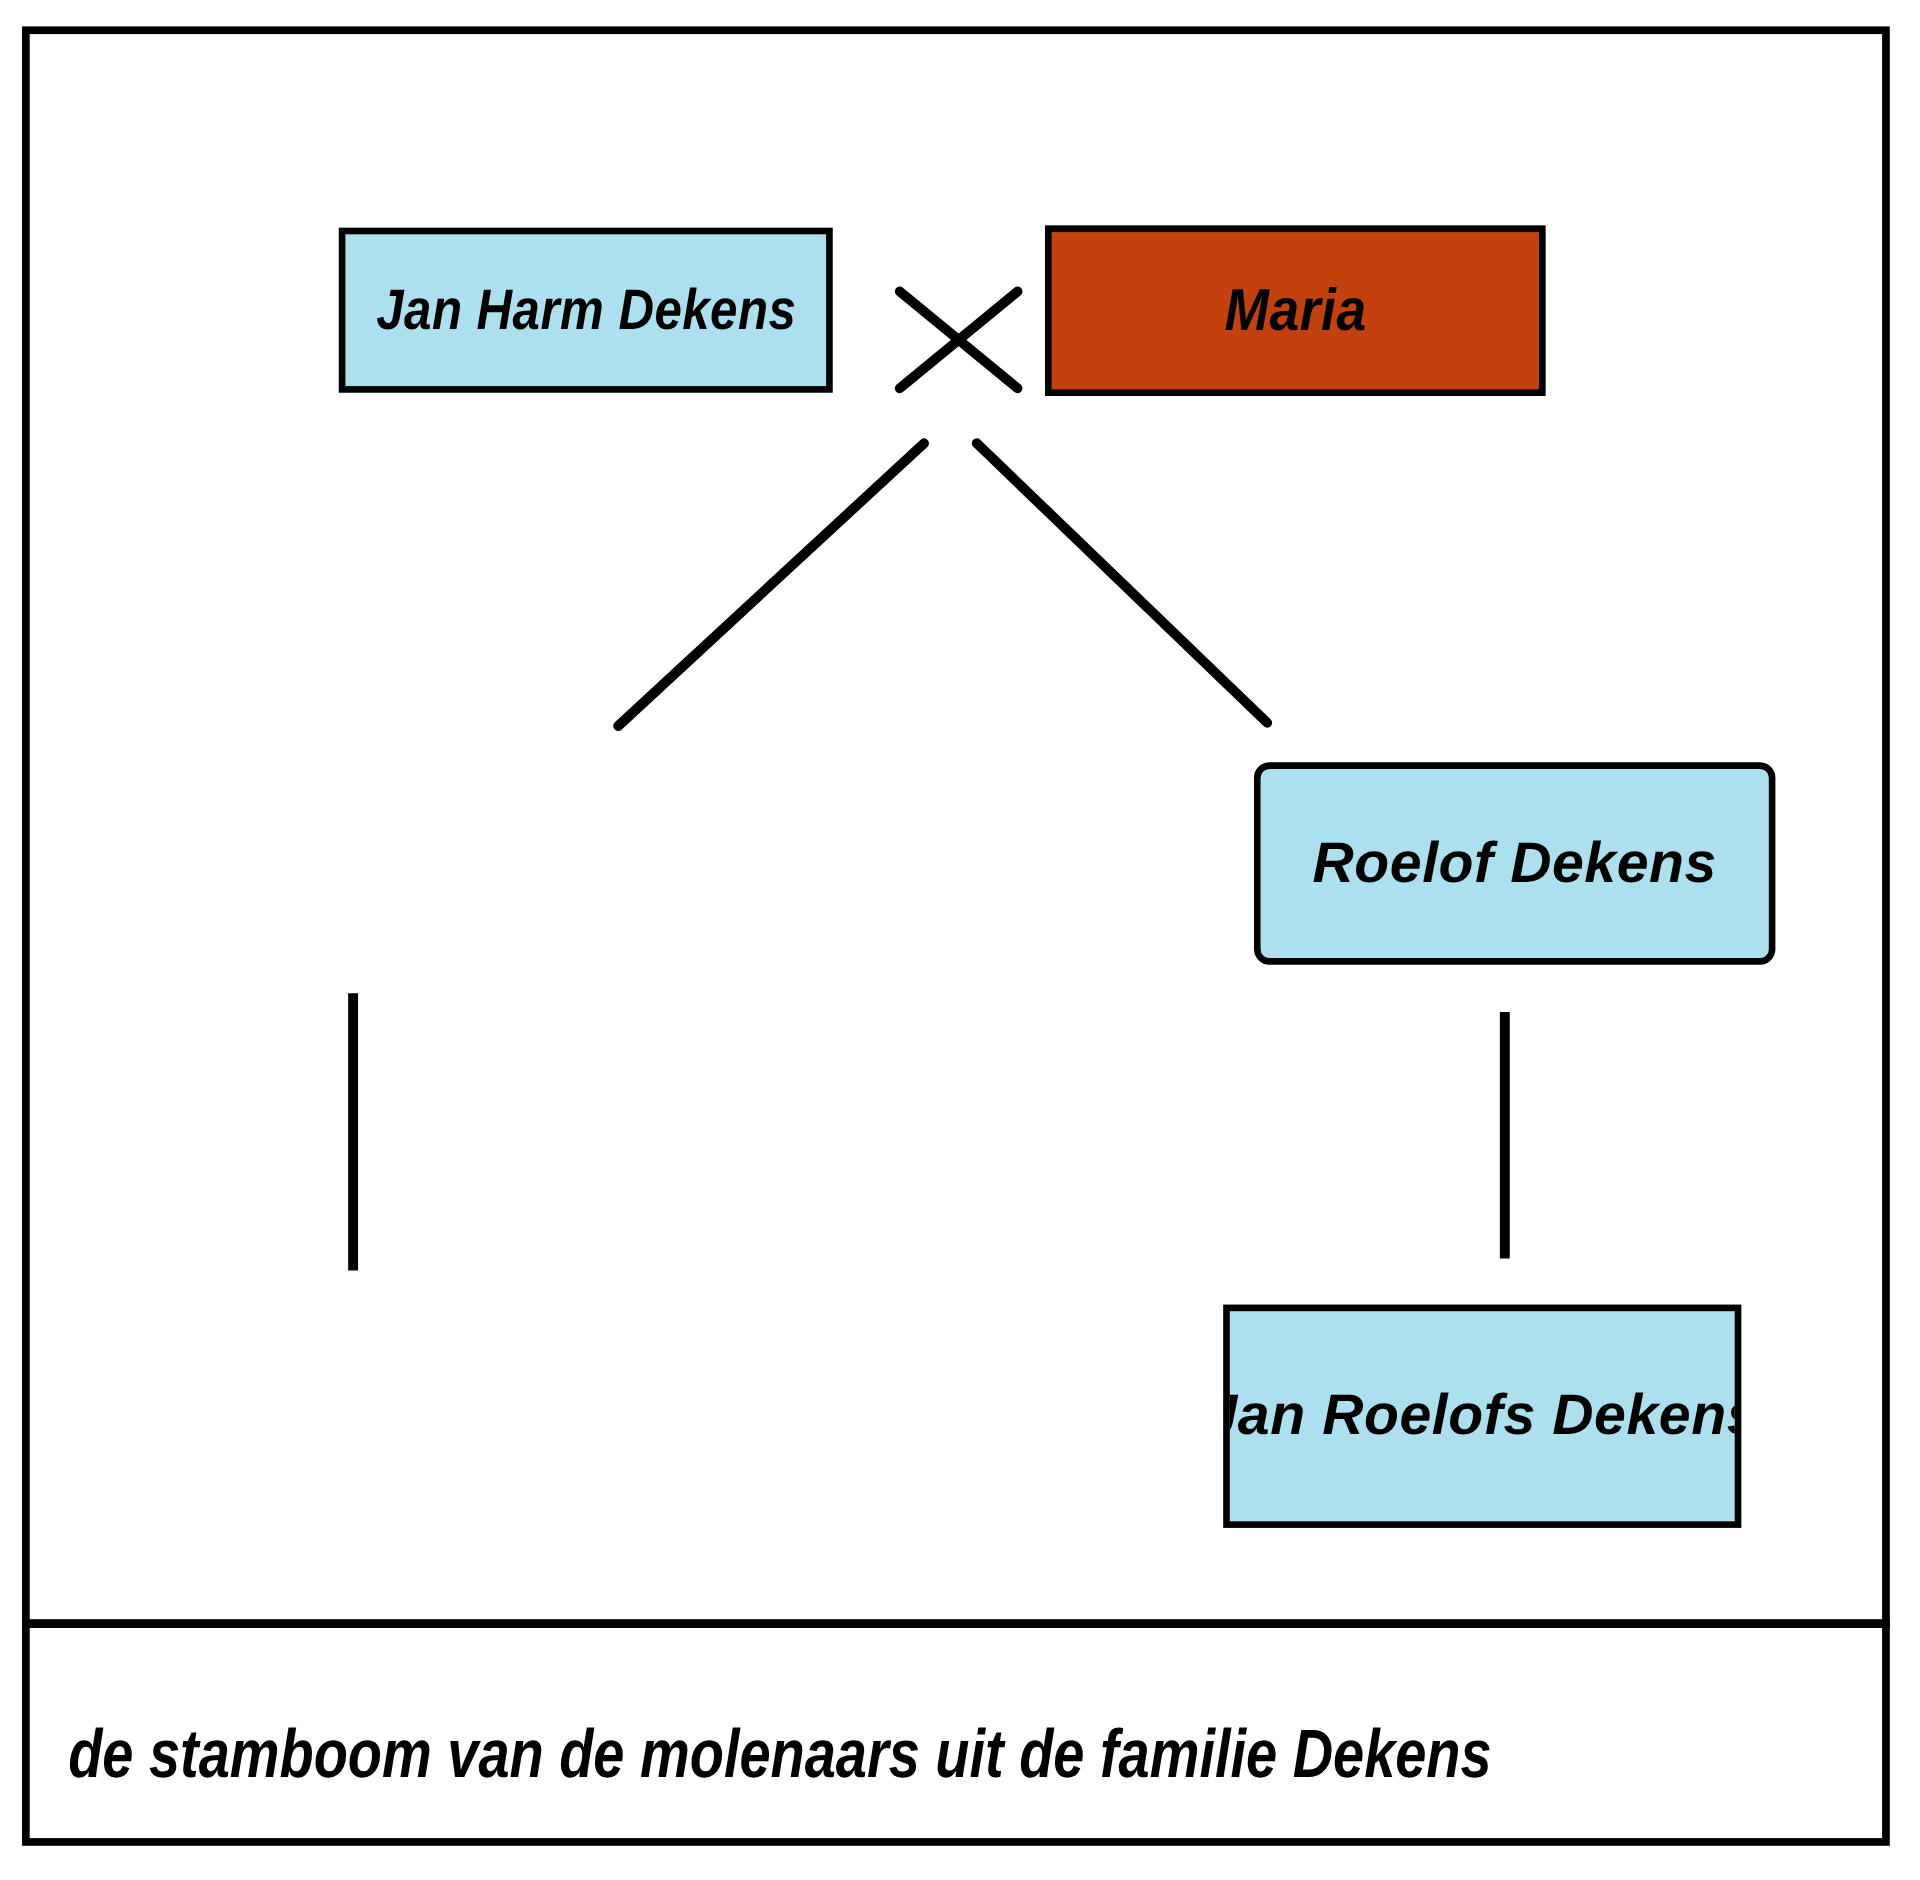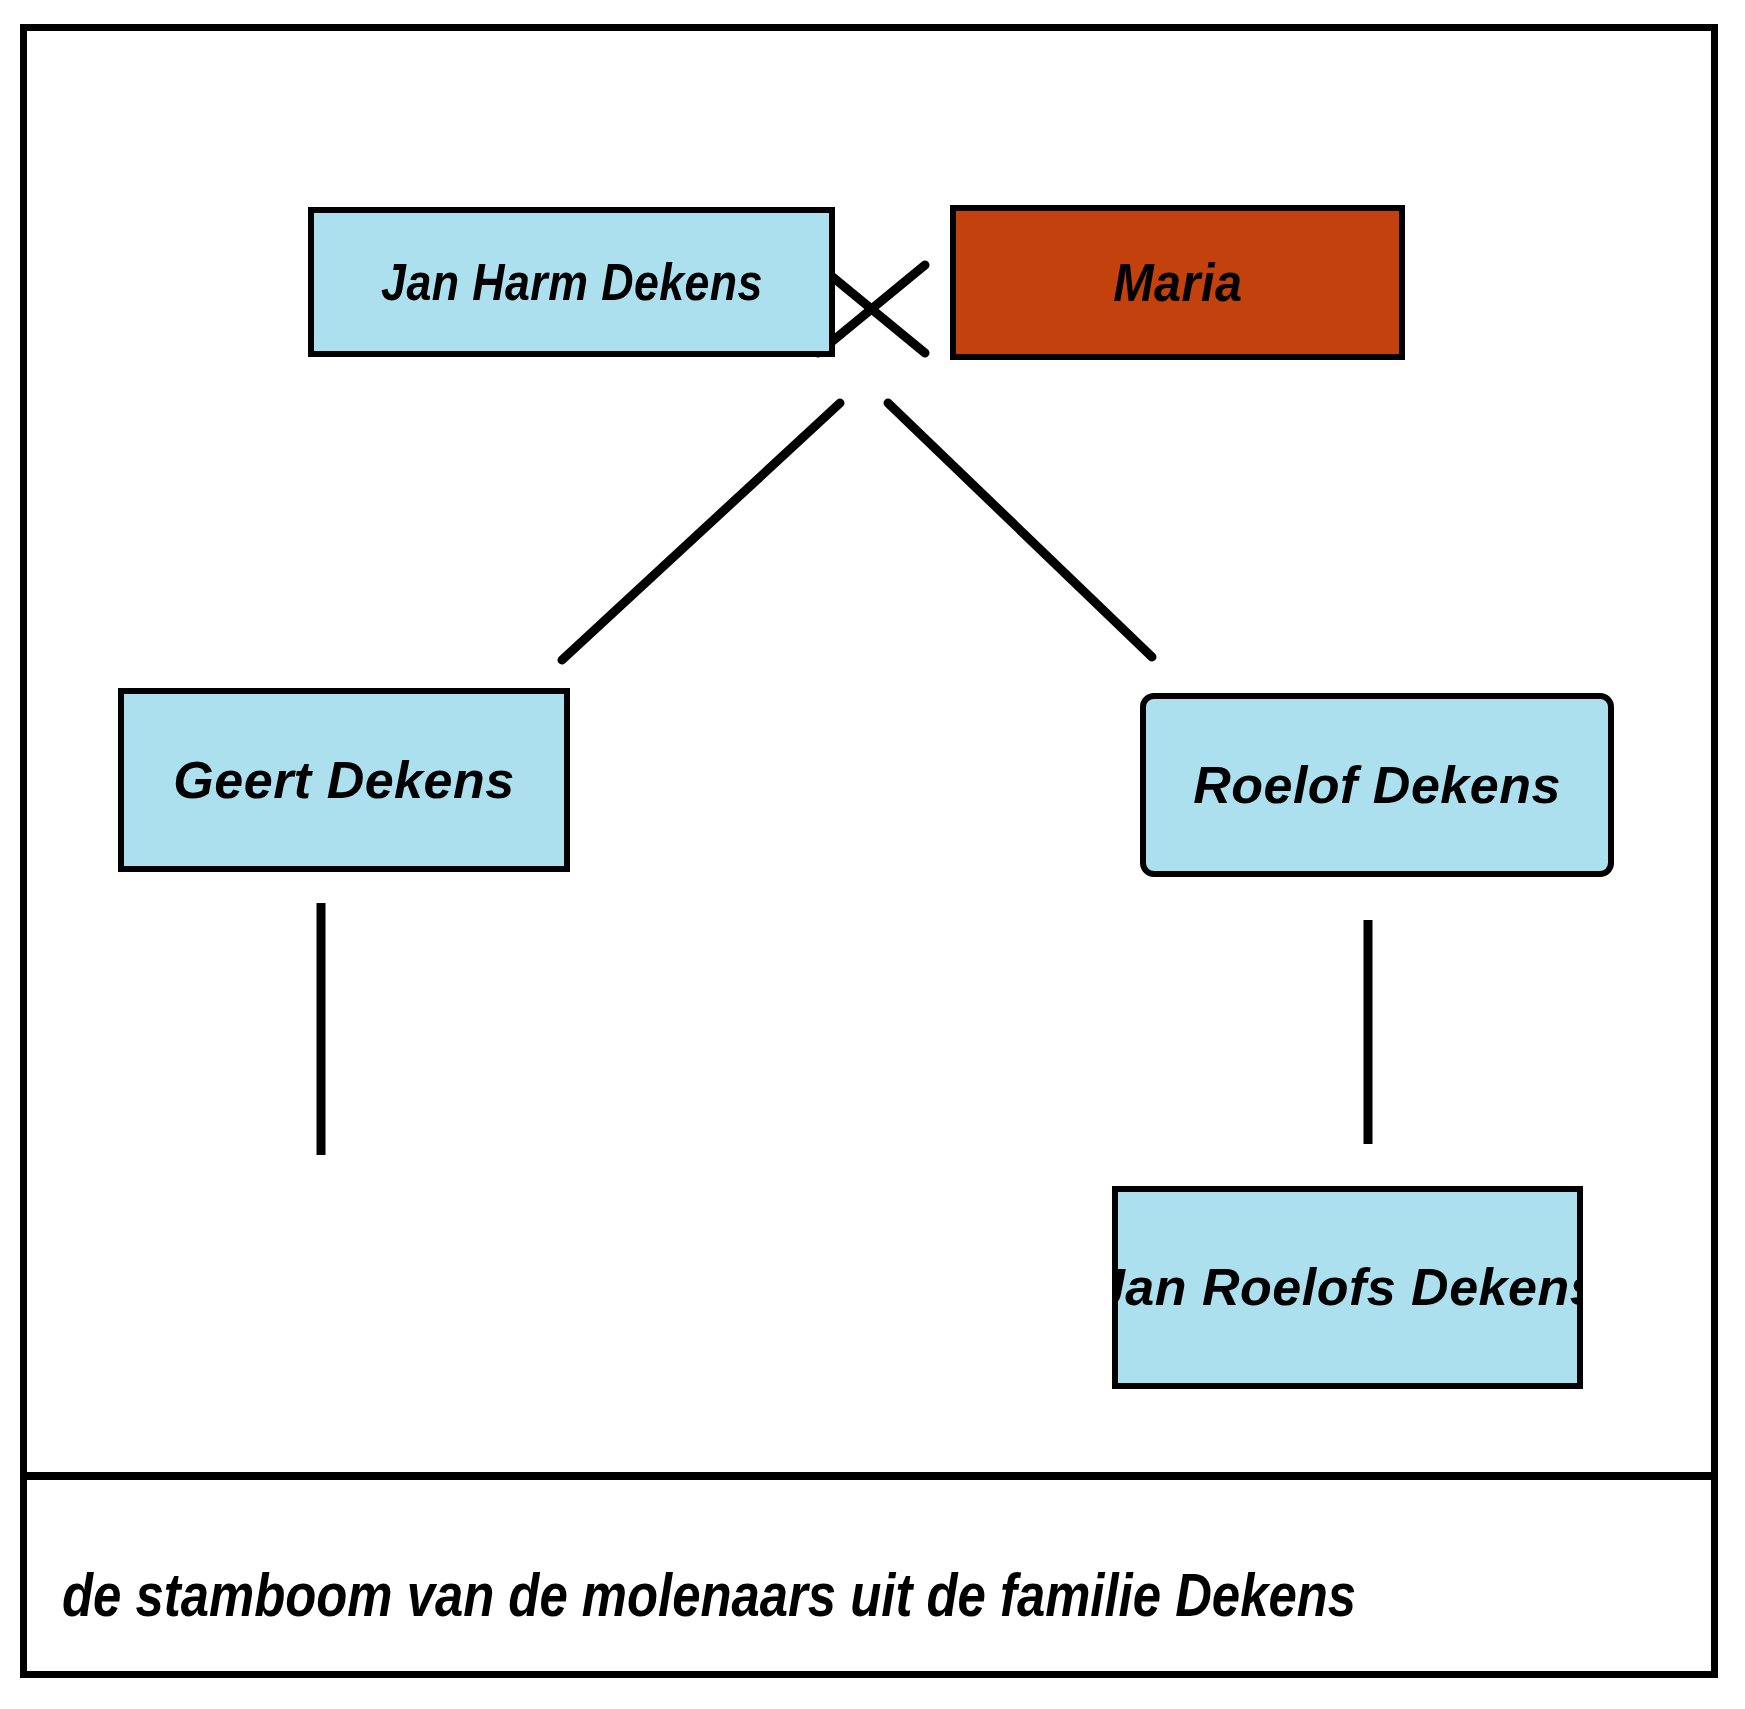--- a/index.html
+++ b/index.html
@@ -53,21 +53,21 @@
     font-style: italic;
     color: #000000;
     line-height: 1.05;
     white-space: nowrap;
     letter-spacing: 0.5px;
   }
   .node.blue { background: #ACE0EE; }
   .node.pink { background: #c2410c; }
 
   
-  #node-jan-harm  { left: 308px;  top: 207px;  width: 527px;  height: 150px; }
+  #node-jan-harm  { left: 308px;  top: 207px;  width: 449px;  height: 150px; }
   #node-maria     { left: 950px;  top: 205px;  width: 455px;  height: 155px; }
   #node-geert     { left: 118px;  top: 688px;  width: 452px;  height: 184px; }
   #node-roelof    { left: 1140px; top: 693px;  width: 474px;  height: 184px; border-radius: 14px; }
   #node-harm-jan  { left: 100px;  top: 1189px; width: 455px;  height: 200px; }
   #node-jan-roel  { left: 1112px; top: 1186px; width: 471px;  height: 203px; }
 
   
   #node-jan-harm .label { font-size: 52px; transform: scaleX(0.86); }
   #node-maria     .label { font-size: 54px; transform: scaleX(0.90); }
   #node-geert     .label { font-size: 52px; }
@@ -129,23 +129,20 @@
   </svg>
 
   <div class="node blue" id="node-jan-harm">
     <span class="label">Jan Harm Dekens</span>
   </div>
 
   <div class="node pink" id="node-maria">
     <span class="label">Maria</span>
   </div>
 
-  <div class="node blue" id="node-geert">
-    <span class="label">Geert Dekens</span>
-  </div>
 
   <div class="node blue" id="node-roelof">
     <span class="label">Roelof Dekens</span>
   </div>
 
 
   <div class="node blue" id="node-jan-roel">
     <span class="label">Jan Roelofs Dekens</span>
   </div>
 

